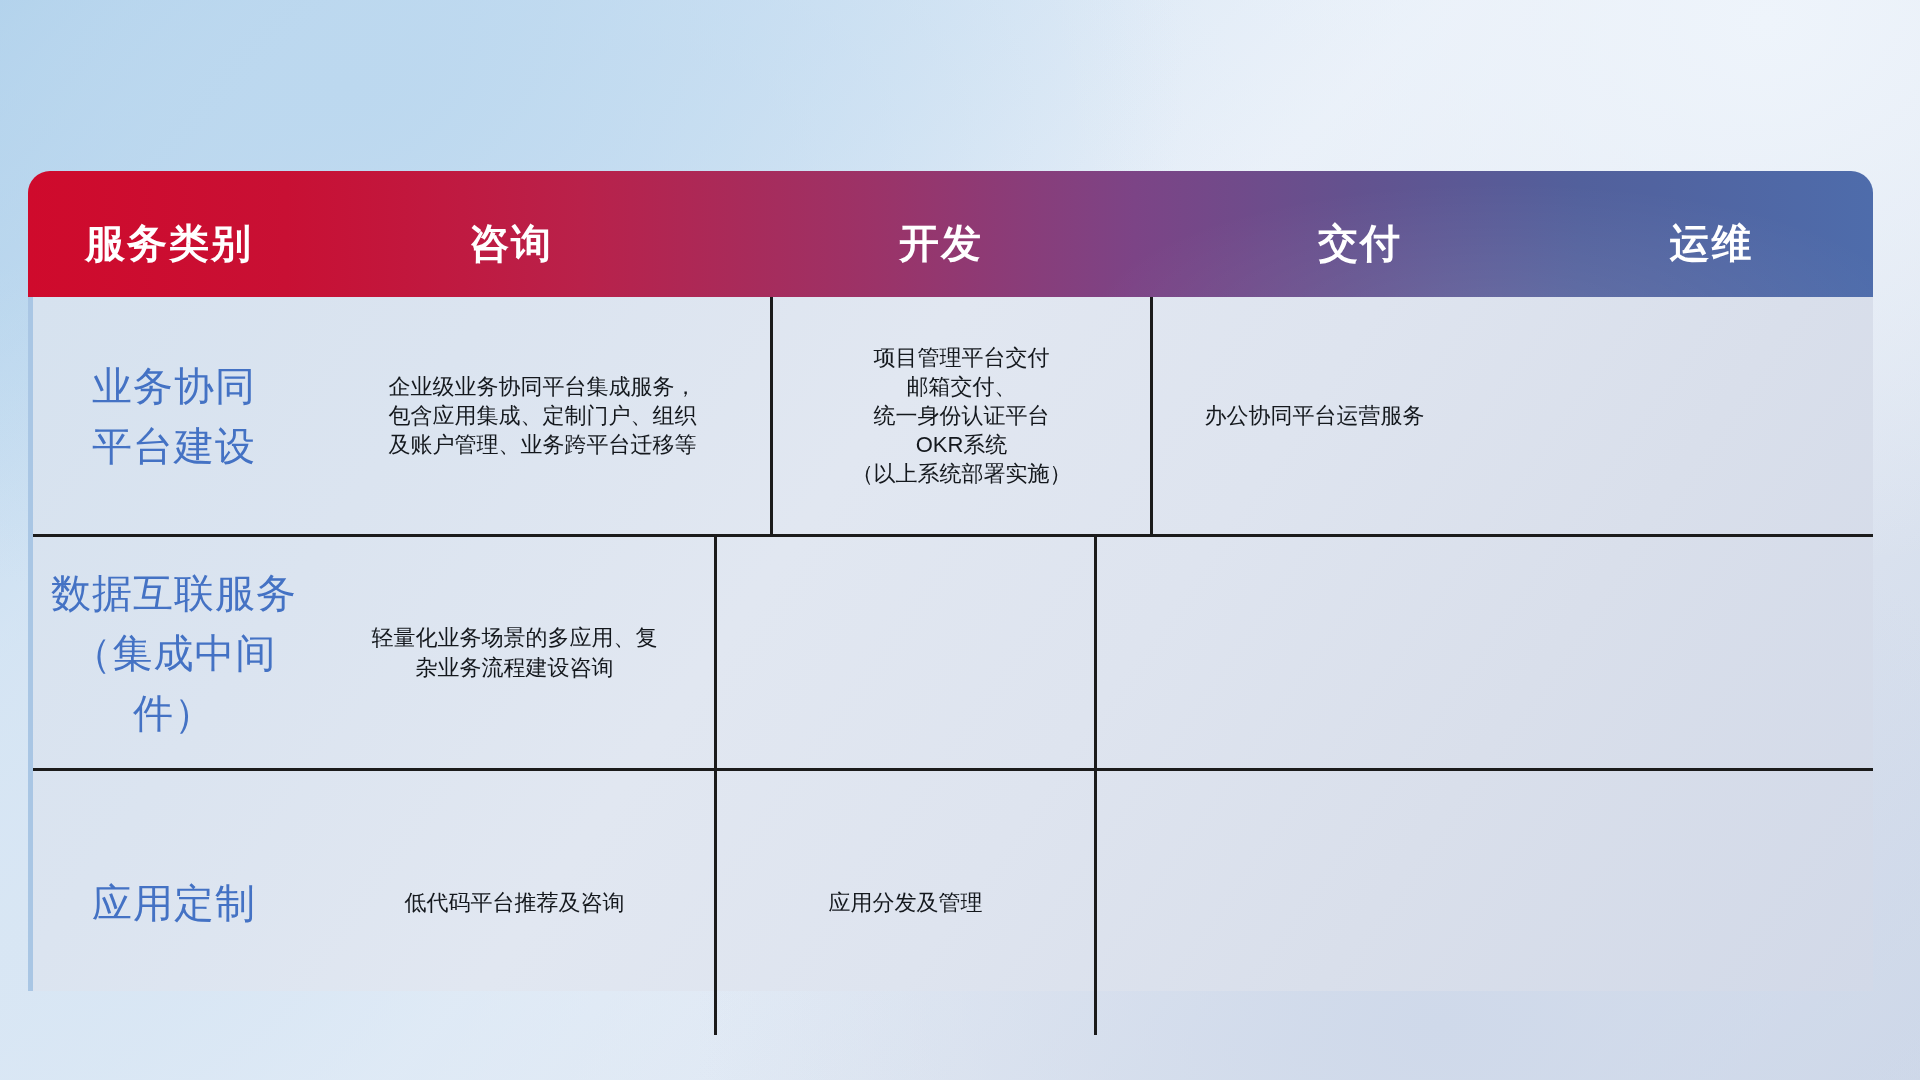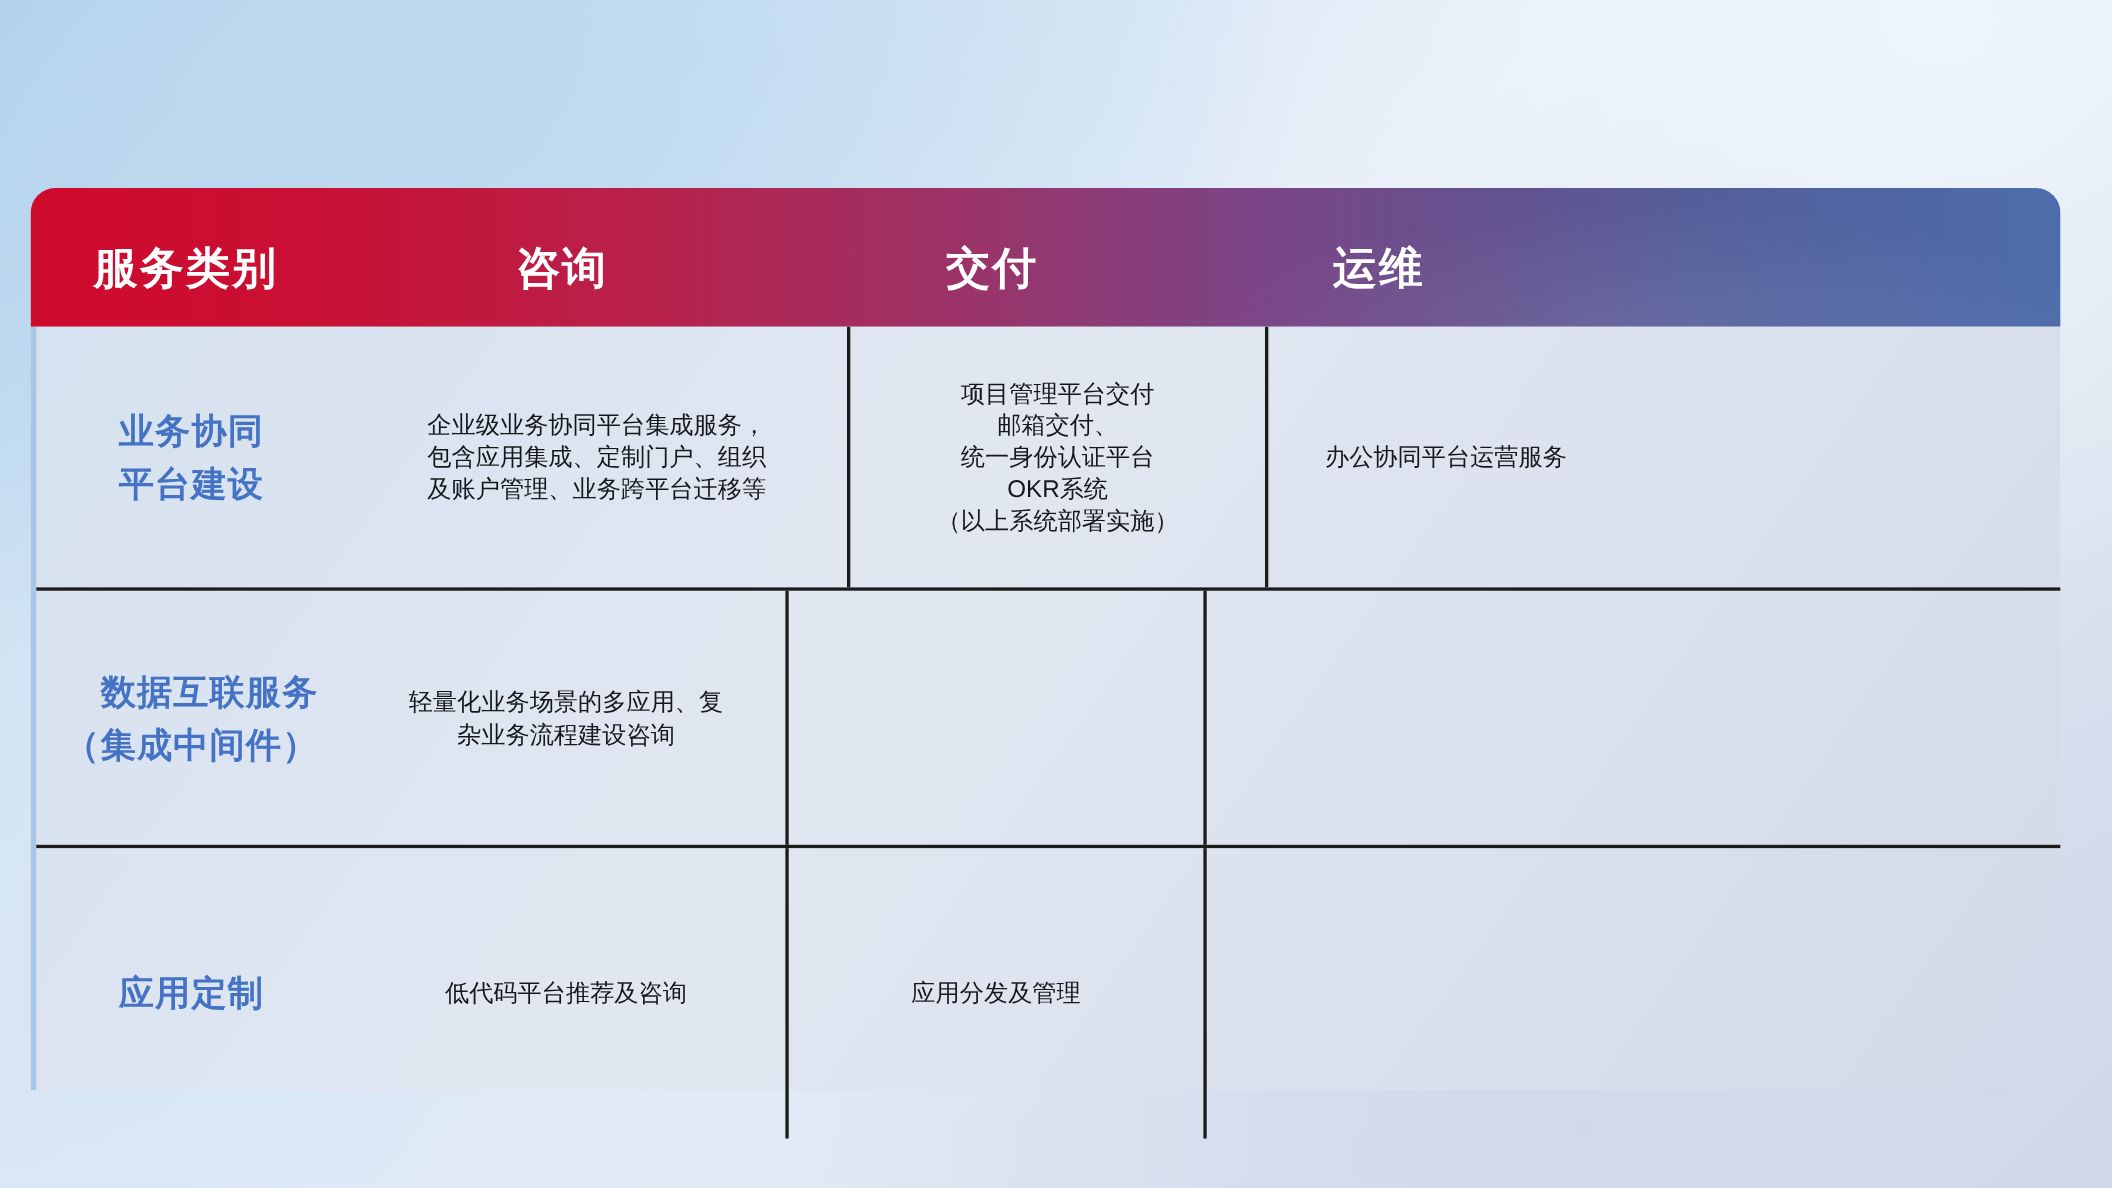--- a/index.html
+++ b/index.html
@@ -118,25 +118,24 @@
     line-height: 1.32;
     color: #14181d;
     white-space: pre-line;
   }
 
   
   .vline { border-right: 3px solid #1b1b1b; }
 
   .cat {
     color: #4472c4;
-    font-weight: bold;
-    font-size: 32px;
+    font-weight: normal;
+    font-size: 40px;
     line-height: 1.5;
     letter-spacing: 1px;
-    text-align: right;
   }
 
   
   .table-wrap::before{
     content:"";
     position:absolute;
     left:6px; right:6px; top:10px; bottom:-6px;
     border-radius:24px;
     box-shadow: 0 14px 36px rgba(60,80,110,0.18);
     z-index:-1;
@@ -145,20 +144,21 @@
 </head>
 <body>
 
 <div class="page">
 
   <div class="table-wrap">
 
     <div class="thead">
       <div class="th c1">服务类别</div>
       <div class="th c2">咨询</div>
+      <div class="th c3">开发</div>
       <div class="th c4">交付</div>
       <div class="th c5">运维</div>
     </div>
 
     <div class="tbody">
 
       <div class="trow r1">
         <div class="td c1 cat">业务协同
 平台建设</div>
         <div class="td c3 vline">企业级业务协同平台集成服务，

